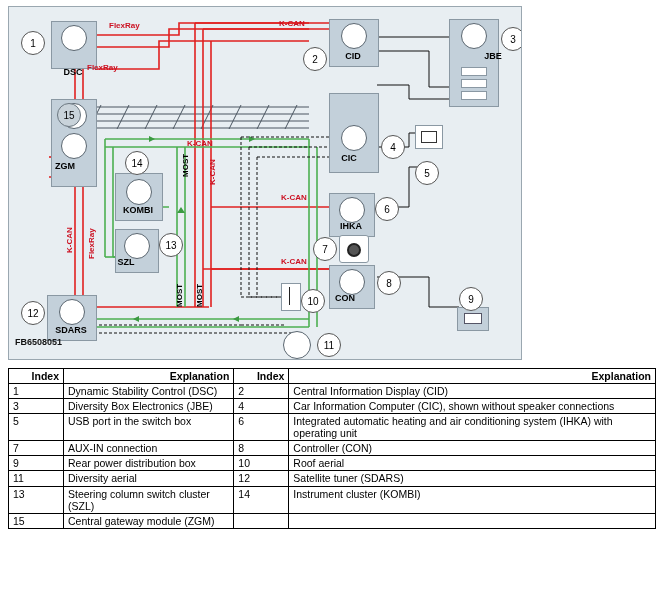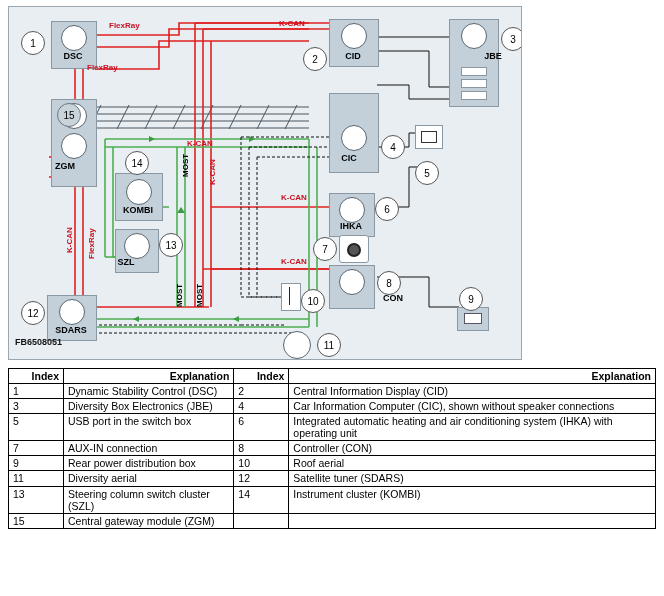--- a/index.html
+++ b/index.html
@@ -145,21 +145,21 @@
         <path d="M330 90 V100"></path>
         <path d="M336 90 V100"></path>
         <path d="M342 90 V100"></path>
         <path d="M348 90 V100"></path>
         <path d="M354 90 V100"></path>
       </g>
     </svg>
 
     <div class="mod" style="left:42px;top:14px;width:44px;height:46px;"></div>
     <div class="circ" style="left:52px;top:18px;"></div>
-    <div class="modlabel" style="left:42px;top:44px;width:44px;">DSC</div>
+    <div class="modlabel" style="left:42px;top:60px;width:44px;">DSC</div>
 
     <div class="mod" style="left:42px;top:92px;width:44px;height:86px;"></div>
     <div class="circ" style="left:52px;top:96px;"></div>
     <div class="circ" style="left:52px;top:126px;"></div>
     <div class="modlabel" style="left:42px;top:154px;width:28px;">ZGM</div>
 
     <div class="mod" style="left:106px;top:166px;width:46px;height:46px;"></div>
     <div class="circ" style="left:117px;top:172px;"></div>
     <div class="modlabel" style="left:106px;top:198px;width:46px;">KOMBI</div>
 
@@ -178,21 +178,21 @@
     <div class="mod" style="left:320px;top:86px;width:48px;height:78px;"></div>
     <div class="circ" style="left:332px;top:118px;"></div>
     <div class="modlabel" style="left:320px;top:146px;width:40px;">CIC</div>
 
     <div class="mod" style="left:320px;top:186px;width:44px;height:42px;"></div>
     <div class="circ" style="left:330px;top:190px;"></div>
     <div class="modlabel" style="left:320px;top:214px;width:44px;">IHKA</div>
 
     <div class="mod" style="left:320px;top:258px;width:44px;height:42px;"></div>
     <div class="circ" style="left:330px;top:262px;"></div>
-    <div class="modlabel" style="left:320px;top:286px;width:32px;padding-left:48px;">CON</div>
+    <div class="modlabel" style="left:320px;top:286px;width:32px;">CON</div>
 
     <div class="mod" style="left:440px;top:12px;width:48px;height:86px;"></div>
     <div class="circ" style="left:452px;top:16px;"></div>
     <div class="modlabel" style="left:440px;top:44px;width:48px;padding-left:20px;">JBE</div>
     <div class="mod" style="left:452px;top:60px;width:24px;height:7px;background:#fff;"></div>
     <div class="mod" style="left:452px;top:72px;width:24px;height:7px;background:#fff;"></div>
     <div class="mod" style="left:452px;top:84px;width:24px;height:7px;background:#fff;"></div>
 
     <div class="mod" style="left:406px;top:118px;width:26px;height:22px;background:#fff;"></div>
     <div style="position:absolute;left:412px;top:124px;width:14px;height:10px;border:1px solid #333;"></div>

